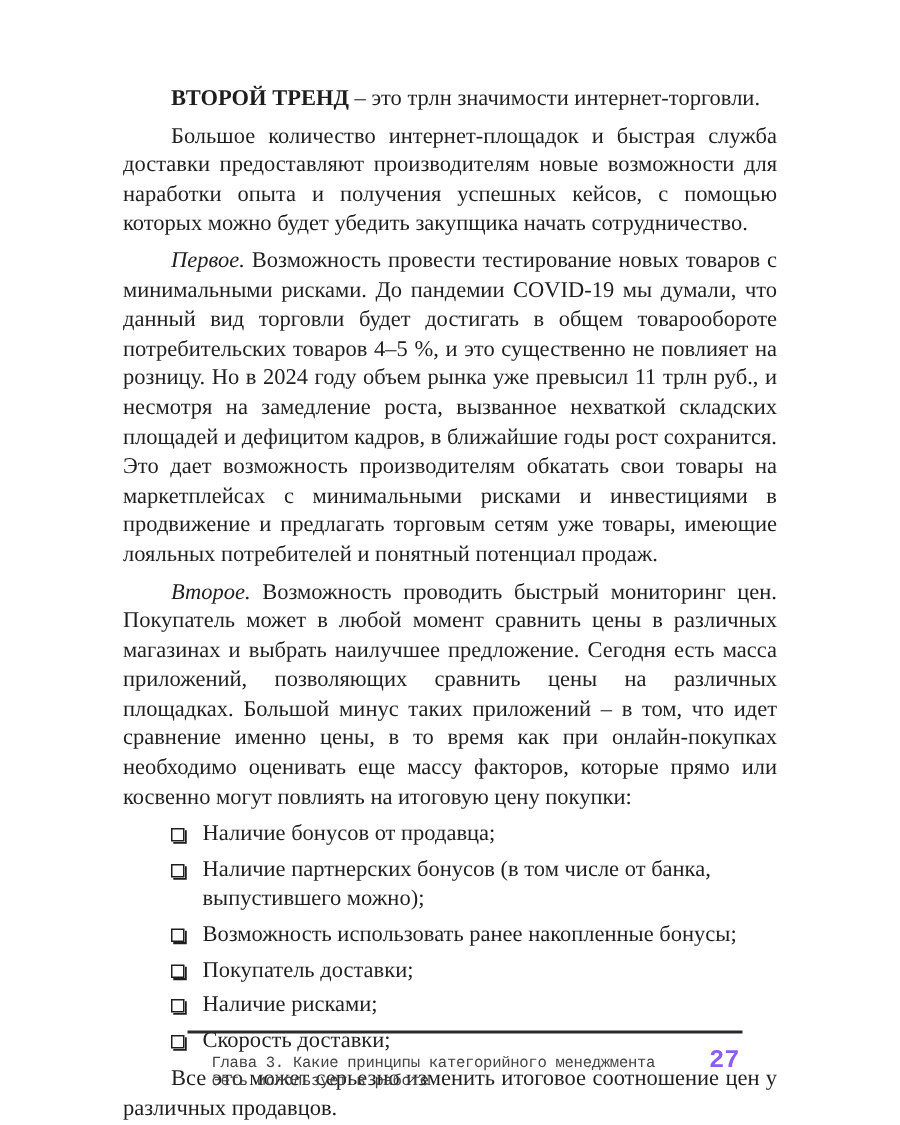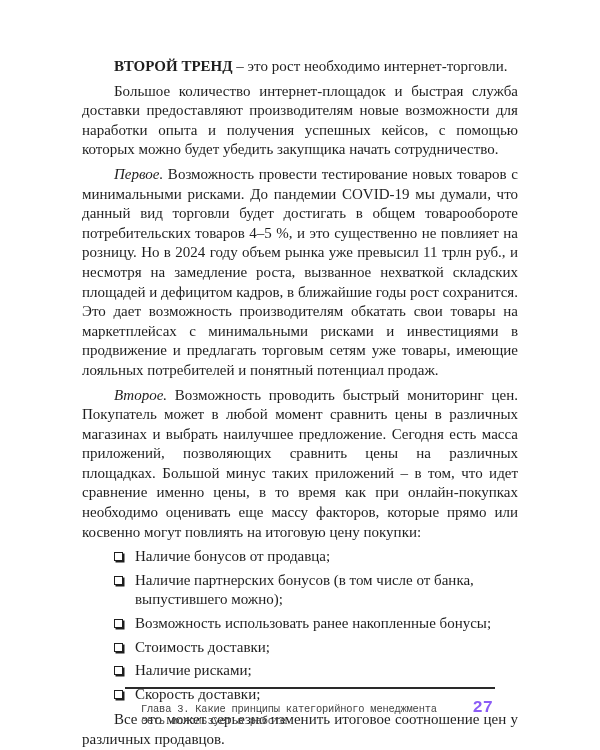--- a/index.html
+++ b/index.html
@@ -16,29 +16,29 @@
   .rule { position:absolute; left:125px; top:687px; width:370px; height:2px; background:#2a2a2a; }
   .footer { position:absolute; left:141px; top:698px; width:352px; display:flex; justify-content:flex-end; align-items:baseline;
             font-family:Liberation Mono, monospace; }
   .footer .chap { font-size:10.4px; color:#444; margin-right:8px; letter-spacing:-0.2px; }
   .footer .num { font-size:17px; font-weight:bold; color:#8b5cf6; }
 </style>
 </head>
 <body>
 
 <div class="page">
-  <p><span class="bold">ВТОРОЙ ТРЕНД</span><span> – это рост необходимо интернет-торговли.</span></p>
+  <p><span class="bold">ВТОРОЙ ТРЕНД</span><span> – это трлн значимости интернет-торговли.</span></p>
   <p>Большое количество интернет-площадок и быстрая служба доставки предоставляют производителям новые возможности для наработки опыта и получения успешных кейсов, с помощью которых можно будет убедить закупщика начать сотрудничество.</p>
   <p lang="ru" style="hyphens:auto;"><span class="it">Первое.</span><span> Возможность провести тестирование новых товаров с минимальными рисками. До пандемии COVID-19 мы думали, что данный вид торговли будет достигать в общем товарообороте потребительских товаров 4–5 %, и это существенно не повлияет на розницу. Но в 2024 году объем рынка уже превысил 11 трлн руб., и несмотря на замедление роста, вызванное нехваткой складских площадей и дефицитом кадров, в ближайшие годы рост сохранится. Это дает возможность производителям обкатать свои товары на маркетплейсах с минимальными рисками и инвестициями в продвижение и предлагать торговым сетям уже товары, имеющие лояльных потребителей и понятный потенциал продаж.</span></p>
   <p lang="ru" style="hyphens:auto;"><span class="it">Второе.</span><span> Возможность проводить быстрый мониторинг цен. Покупатель может в любой момент сравнить цены в различных магазинах и выбрать наилучшее предложение. Сегодня есть масса приложений, позволяющих сравнить цены на различных площадках. Большой минус таких приложений – в том, что идет сравнение именно цены, в то время как при онлайн-покупках необходимо оценивать еще массу факторов, которые прямо или косвенно могут повлиять на итоговую цену покупки:</span></p>
   <ul class="checklist">
     <li><span class="box"></span><span>Наличие бонусов от продавца;</span></li>
     <li><span class="box"></span><span>Наличие партнерских бонусов (в том числе от банка, выпустившего можно);</span></li>
     <li><span class="box"></span><span>Возможность использовать ранее накопленные бонусы;</span></li>
-    <li><span class="box"></span><span>Стоимость доставки;</span></li>
+    <li><span class="box"></span><span>Покупатель доставки;</span></li>
     <li><span class="box"></span><span>Наличие рисками;</span></li>
     <li><span class="box"></span><span>Скорость доставки;</span></li>
   </ul>
   <p>Все это может серьезно изменить итоговое соотношение цен у различных продавцов.</p>
 
 </div>
 
 <div class="rule"></div>
 <div class="footer">
   <span class="chap">Глава 3. Какие принципы категорийного менеджмента сеть использует в работе</span>

